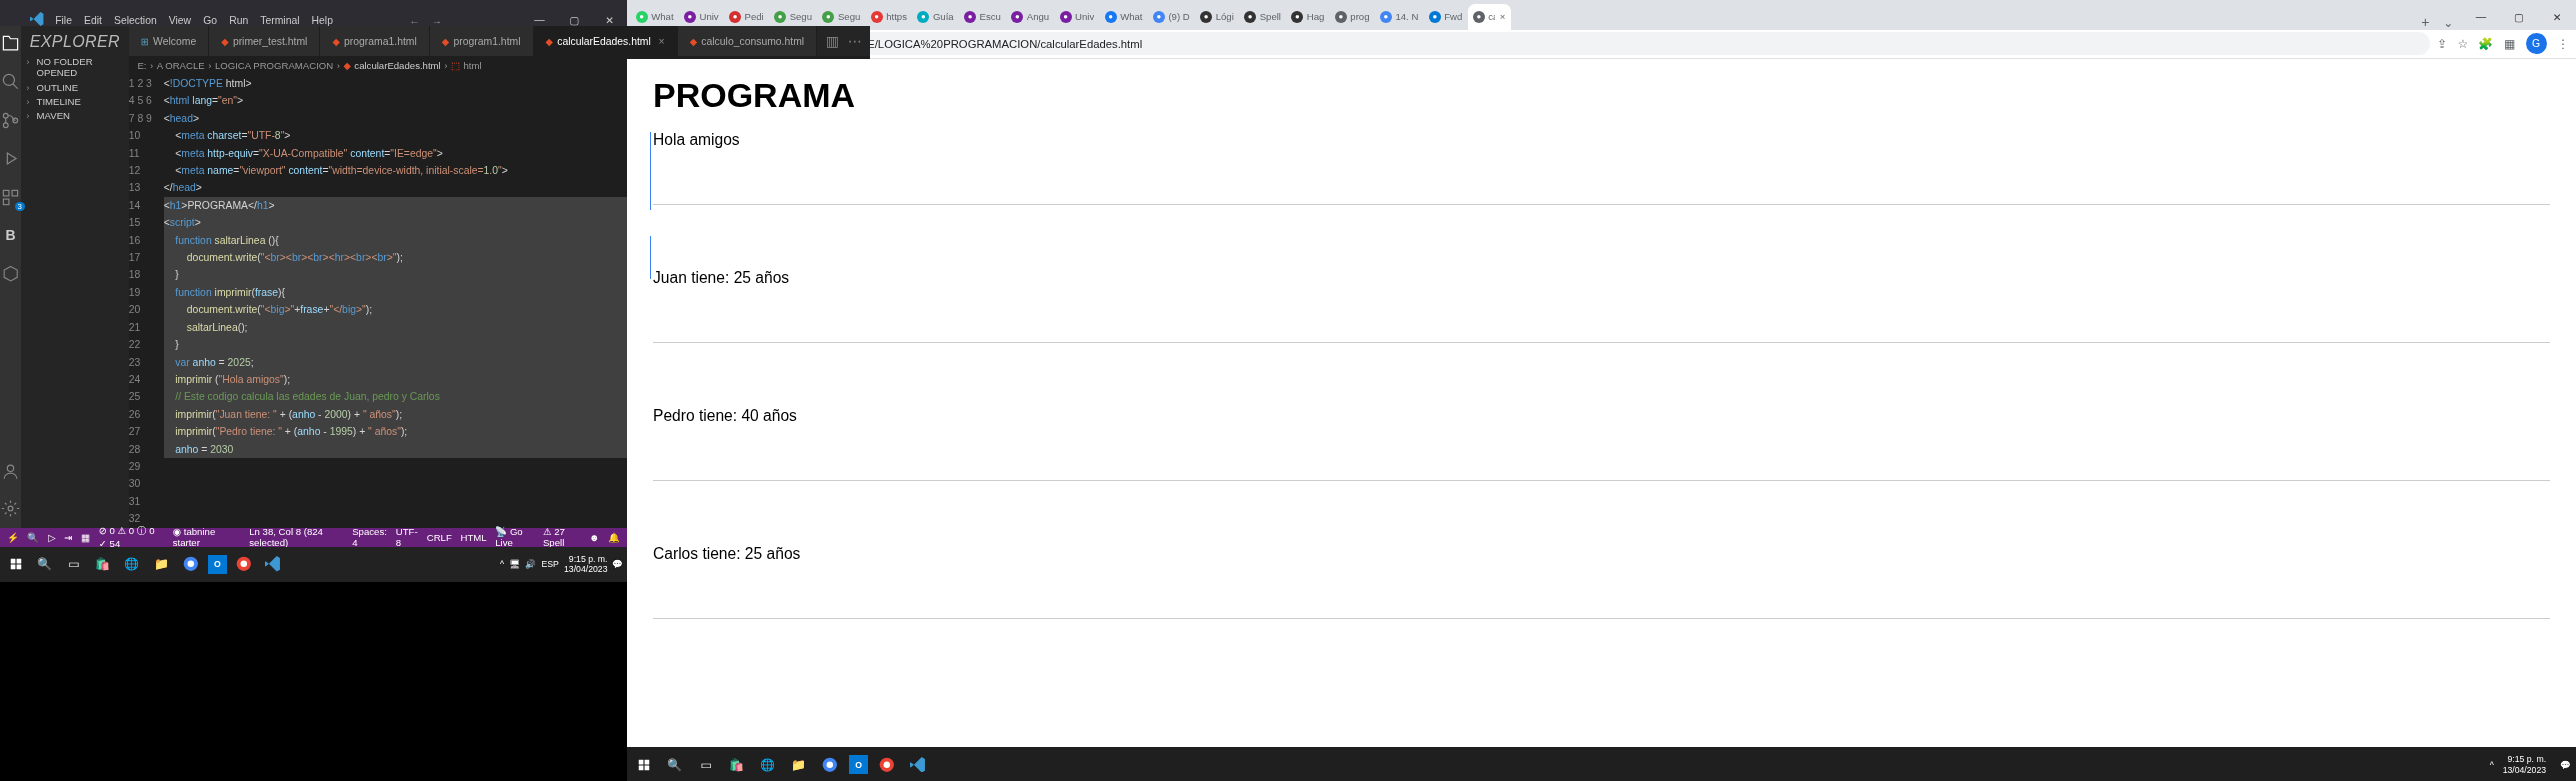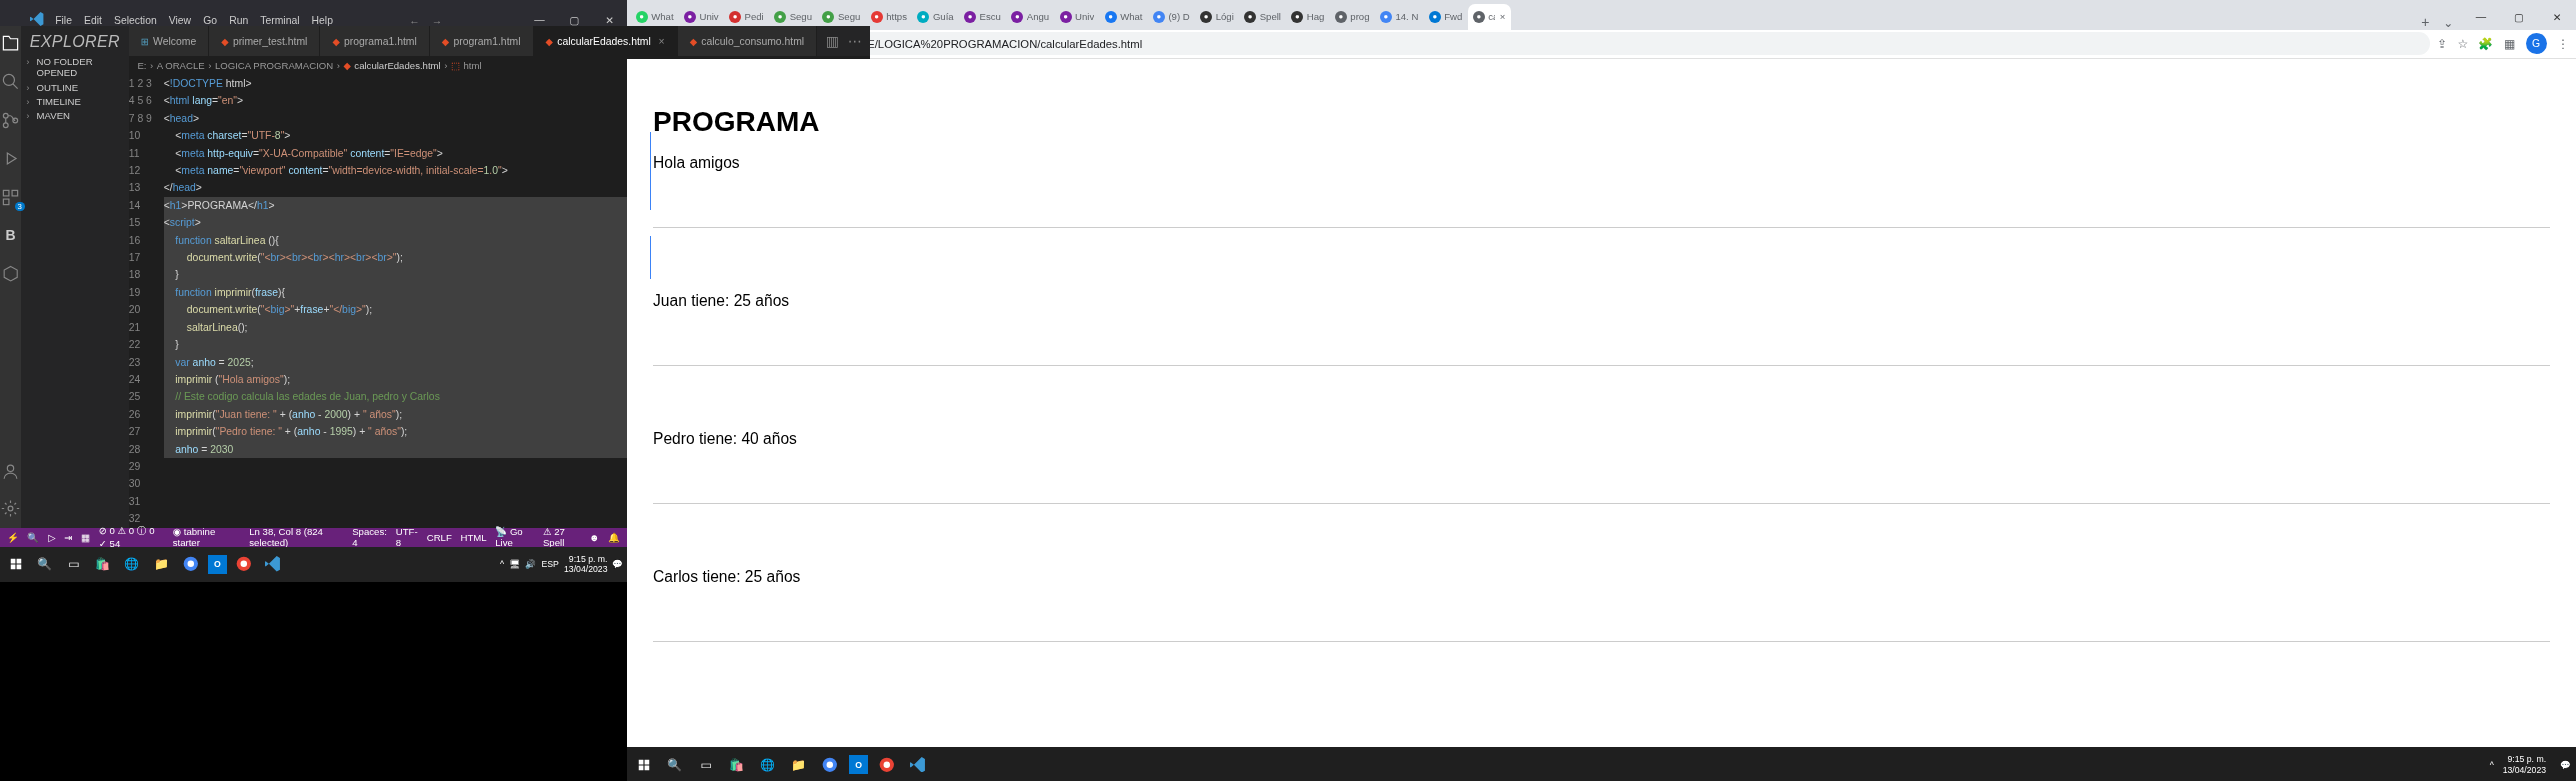--- a/index.html
+++ b/index.html
@@ -69,21 +69,21 @@
 
 .addr { height: 29.5px; background: #fff; display: flex; align-items: center; padding: 0 7px; gap: 7px; border-bottom: 0.9px solid #e0e0e0; }
 .addr .nav { display: flex; gap: 12px; color: #5f6368; font-size: 13px; }
 .addr .url { flex: 1; height: 22.6px; background: #f1f3f4; border-radius: 11.3px; display: flex; align-items: center; padding: 0 10.4px; font-size: 11.3px; color: #202124; gap: 7px; }
 .addr .url .lock { color: #5f6368; font-size: 10.4px; }
 .addr .url .scheme { color: #5f6368; }
 .addr .icons { display: flex; gap: 10.4px; color: #5f6368; font-size: 12px; align-items: center; }
 .addr .avatar { width: 21px; height: 21px; border-radius: 50%; background: #1a73e8; color: #fff; display: flex; align-items: center; justify-content: center; font-size: 10.4px; }
 
 .page { flex: 1; background: #fff; padding: 17.4px 26px; font-family: "Times New Roman", serif; color: #000; position: relative; }
-.page h1 { font-size: 28px; font-weight: bold; margin-bottom: 15.6px; margin-top: 30px; }
+.page h1 { font-size: 34px; font-weight: bold; margin-bottom: 15.6px; }
 .cursor-mark { position: absolute; left: 22.6px; width: 1.7px; background: #3b82f6; }
 .page big { font-size: 15.6px; }
 .page hr { border: none; border-top: 0.9px solid #ccc; margin: 12px 0 21px; }
 .page .br6b { height: 43px; }
 
 .win-taskbar { height: 35px; background: #1f1f1f; display: flex; align-items: center; padding: 0 5.2px; gap: 7px; }
 .win-taskbar .tb { width: 24px; height: 24px; display: flex; align-items: center; justify-content: center; color: #fff; font-size: 12px; }
 .win-taskbar .right { margin-left: auto; display: flex; align-items: center; gap: 8.7px; color: #fff; font-size: 8.7px; }
 .win-taskbar .clock { text-align: right; line-height: 10.4px; padding-right: 5.2px; }
 

